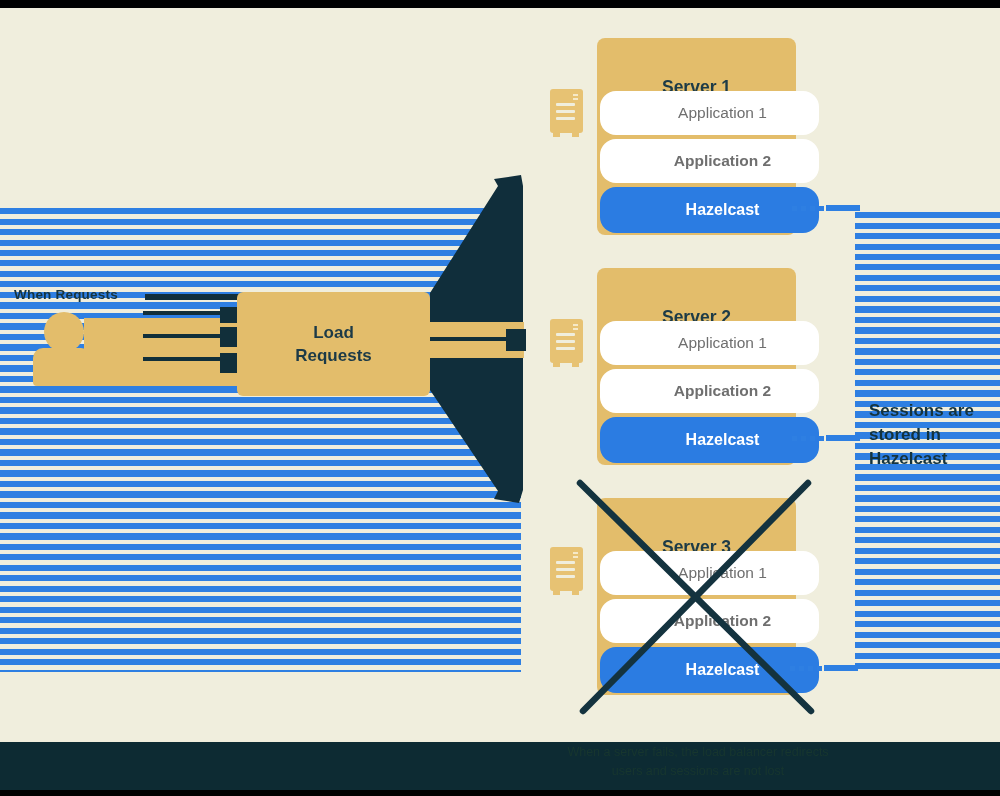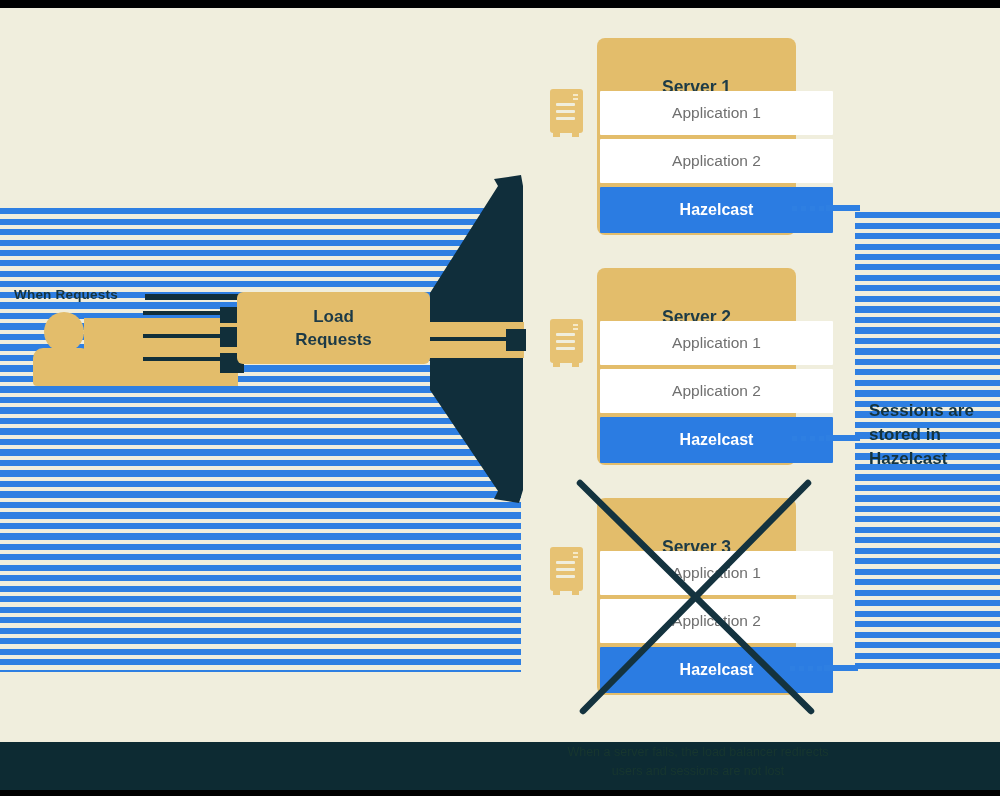--- a/index.html
+++ b/index.html
@@ -21,21 +21,21 @@
   }
   .stripes-left  { left:0;   top:208px; width:521px; height:464px; }
   .stripes-right { left:855px; top:212px; width:145px; height:460px; }
 
   
   .user-req { left:14px; top:287px; font-size:13.5px; font-weight:700; color:#16353f; letter-spacing:.2px; }
   .gold { background:#e3bd6b; }
   .person-head { left:44px; top:312px; width:40px; height:40px; border-radius:50%; }
   .person-body { left:33px; top:348px; width:58px; height:38px; border-radius:10px 10px 4px 4px; }
   .gold-band   { left:84px;  top:318px; width:154px; height:68px; }
-  .lb-box { left:237px; top:292px; width:193px; height:72px; border-radius:6px;
+  .lb-box { left:237px; top:292px; width:193px; height:104px; border-radius:6px;
             display:flex; flex-direction:column; align-items:center; justify-content:center; }
   .lb-label { font-size:17px; font-weight:700; color:#1c3a47; text-align:center; line-height:23px; }
 
   .nline { background:#112f3a; }
   .l0 { left:145px; top:294px; width:96px; height:6px; }
   .l1 { left:143px; top:311px; width:80px; height:4px; }
   .l2 { left:143px; top:334px; width:80px; height:4px; }
   .l3 { left:143px; top:357px; width:80px; height:4px; }
   .b1 { left:220px; top:307px; width:24px; height:16px; }
   .b2 { left:220px; top:327px; width:24px; height:20px; }
@@ -43,24 +43,24 @@
 
   .gold-band-right { left:430px; top:322px; width:94px; height:36px; }
   .mid-line  { left:430px; top:337px; width:78px; height:4px; }
   .mid-block { left:506px; top:329px; width:20px; height:22px; }
   .fan-svg { left:425px; top:172px; width:100px; height:335px; }
 
   
   .server { left:597px; width:199px; height:197px; background:#e3bd6b; border-radius:8px; position:absolute; }
   .srv-title { position:absolute; left:0; top:12px; width:199px; text-align:center;
                font-size:17.5px; font-weight:600; color:#1d3b47;margin-top:27px; }
-  .row { position:absolute; left:3px; width:233px; border-radius:1px;
-         display:flex; align-items:center; justify-content:center; }
+  .row { position:absolute; left:3px; width:193px; border-radius:16px;
+         display:flex; align-items:center; justify-content:center;padding-left:26px; }
   .app { background:#ffffff; height:44px; font-size:15.5px; color:#6f6f6f; }
-  .r1 { top:53px; } .r2 { top:101px; }
+  .r1 { top:53px; } .r2 { top:101px;font-weight:bold; }
   .hz  { top:149px; height:46px; background:#2b7ce2; font-size:16px; font-weight:600; color:#ffffff; }
 
   
   .tower { position:absolute; left:550px; width:33px; height:48px; }
   .tower .t-body { position:absolute; left:0; right:0; top:0; bottom:4px; background:#e7c273; border-radius:3px; }
   .tower .t-bar  { position:absolute; left:6px; width:19px; height:3px; background:#f0eedd; border-radius:1px; }
   .tower .tb1 { top:14px; } .tower .tb2 { top:21px; } .tower .tb3 { top:28px; }
   .tower .t-led  { position:absolute; right:5px; width:5px; height:2px; background:#f6e9c8; }
   .tower .tl1 { top:5px; } .tower .tl2 { top:9px; }
   .tower .t-foot { position:absolute; bottom:0; width:7px; height:5px; background:#e7c273; }

